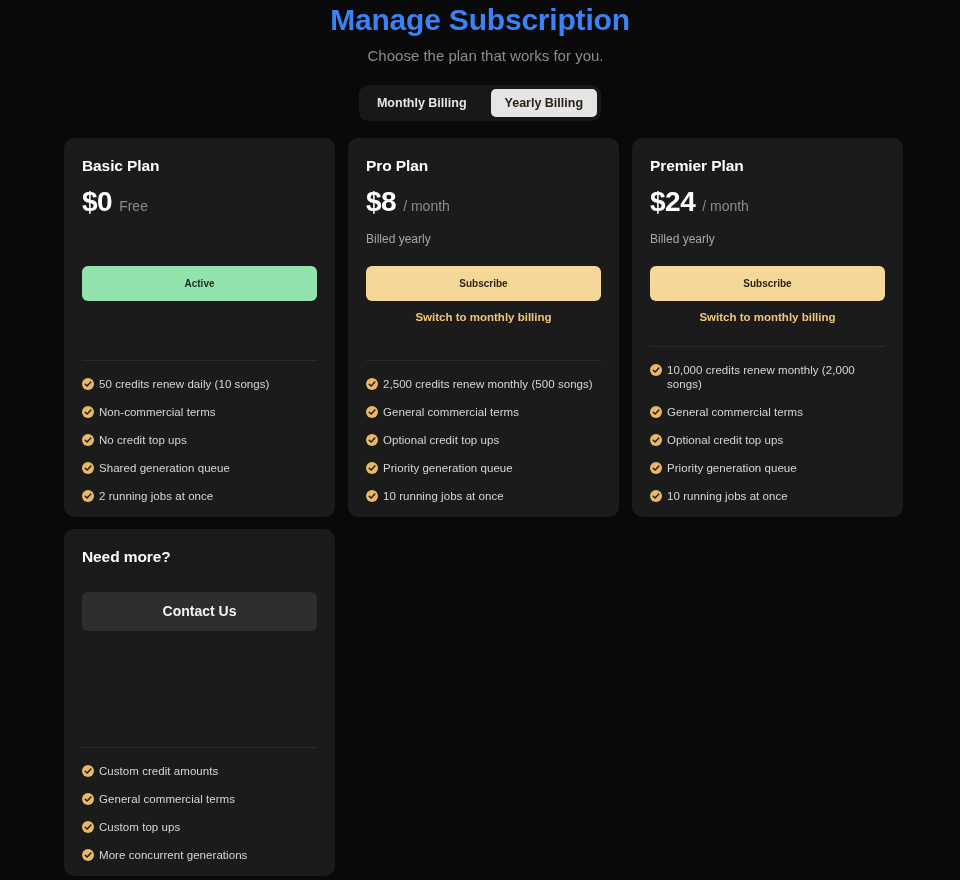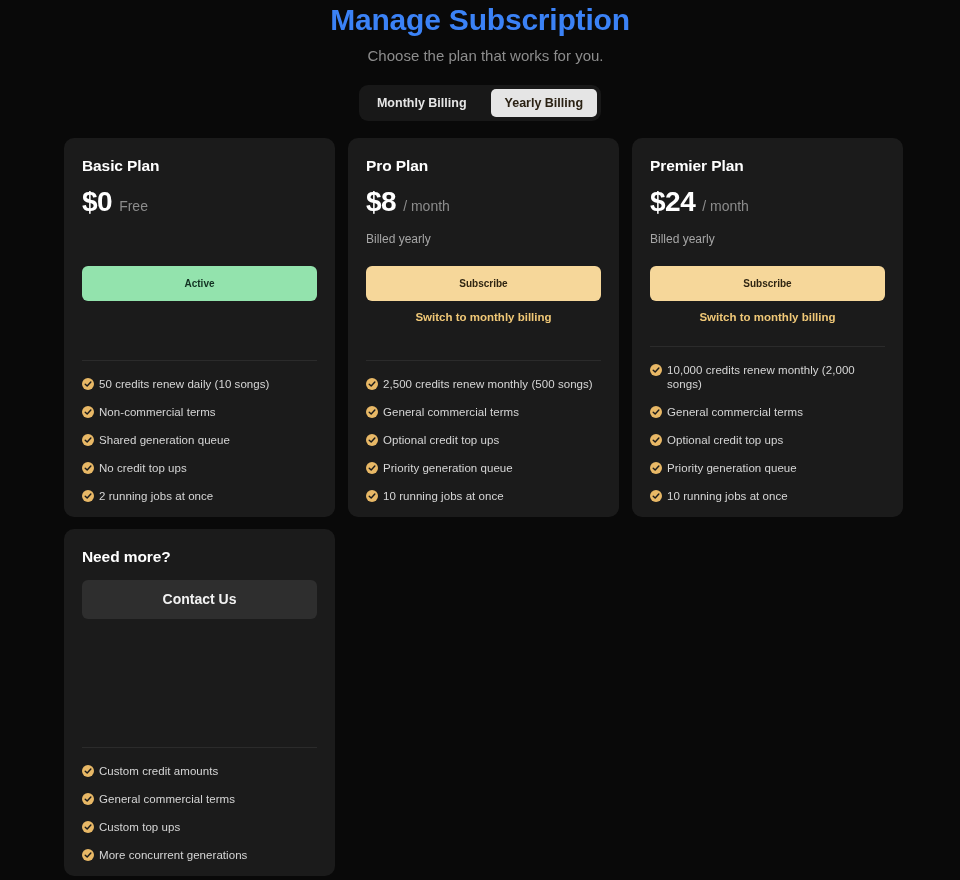--- a/index.html
+++ b/index.html
@@ -244,28 +244,28 @@
               <circle cx="8" cy="8" r="8" fill="#e8b866"></circle>
               <path d="M4.3 8.2 L6.9 10.7 L11.8 5.4" fill="none" stroke="#1b1b1b" stroke-width="1.9" stroke-linecap="round" stroke-linejoin="round"></path>
             </svg>
           <span class="feature-text">Non-commercial terms</span>
         </li>
         <li class="feature">
           <svg class="check" viewBox="0 0 16 16">
               <circle cx="8" cy="8" r="8" fill="#e8b866"></circle>
               <path d="M4.3 8.2 L6.9 10.7 L11.8 5.4" fill="none" stroke="#1b1b1b" stroke-width="1.9" stroke-linecap="round" stroke-linejoin="round"></path>
             </svg>
+          <span class="feature-text">No credit top ups</span>
+        </li>
+        <li class="feature">
+          <svg class="check" viewBox="0 0 16 16">
+              <circle cx="8" cy="8" r="8" fill="#e8b866"></circle>
+              <path d="M4.3 8.2 L6.9 10.7 L11.8 5.4" fill="none" stroke="#1b1b1b" stroke-width="1.9" stroke-linecap="round" stroke-linejoin="round"></path>
+            </svg>
           <span class="feature-text">Shared generation queue</span>
-        </li>
-        <li class="feature">
-          <svg class="check" viewBox="0 0 16 16">
-              <circle cx="8" cy="8" r="8" fill="#e8b866"></circle>
-              <path d="M4.3 8.2 L6.9 10.7 L11.8 5.4" fill="none" stroke="#1b1b1b" stroke-width="1.9" stroke-linecap="round" stroke-linejoin="round"></path>
-            </svg>
-          <span class="feature-text">No credit top ups</span>
         </li>
         <li class="feature">
           <svg class="check" viewBox="0 0 16 16">
               <circle cx="8" cy="8" r="8" fill="#e8b866"></circle>
               <path d="M4.3 8.2 L6.9 10.7 L11.8 5.4" fill="none" stroke="#1b1b1b" stroke-width="1.9" stroke-linecap="round" stroke-linejoin="round"></path>
             </svg>
           <span class="feature-text">2 running jobs at once</span>
         </li>
       </ul>
     </div>
@@ -369,21 +369,21 @@
               <circle cx="8" cy="8" r="8" fill="#e8b866"></circle>
               <path d="M4.3 8.2 L6.9 10.7 L11.8 5.4" fill="none" stroke="#1b1b1b" stroke-width="1.9" stroke-linecap="round" stroke-linejoin="round"></path>
             </svg>
           <span class="feature-text">10 running jobs at once</span>
         </li>
       </ul>
     </div>
 
     <div class="card card-need">
       <div class="plan-name">Need more?</div>
-      <div class="cta-slot" style="margin-top:14px;">
+      <div class="cta-slot" style="margin-top:26px;">
         <button class="cta cta-neutral">Contact Us</button>
       </div>
       <div class="spacer"></div>
       <div class="divider"></div>
       <ul class="features">
         <li class="feature">
           <svg class="check" viewBox="0 0 16 16">
               <circle cx="8" cy="8" r="8" fill="#e8b866"></circle>
               <path d="M4.3 8.2 L6.9 10.7 L11.8 5.4" fill="none" stroke="#1b1b1b" stroke-width="1.9" stroke-linecap="round" stroke-linejoin="round"></path>
             </svg>

